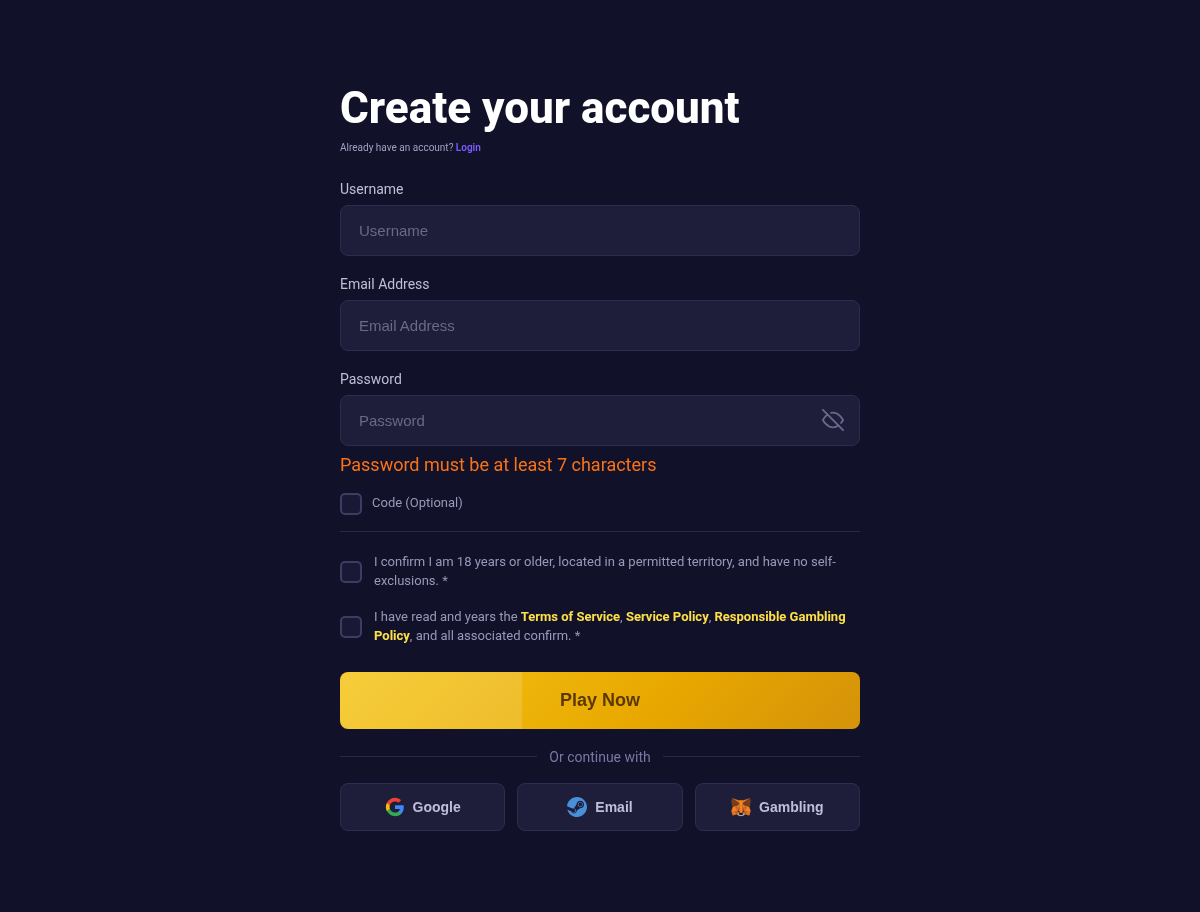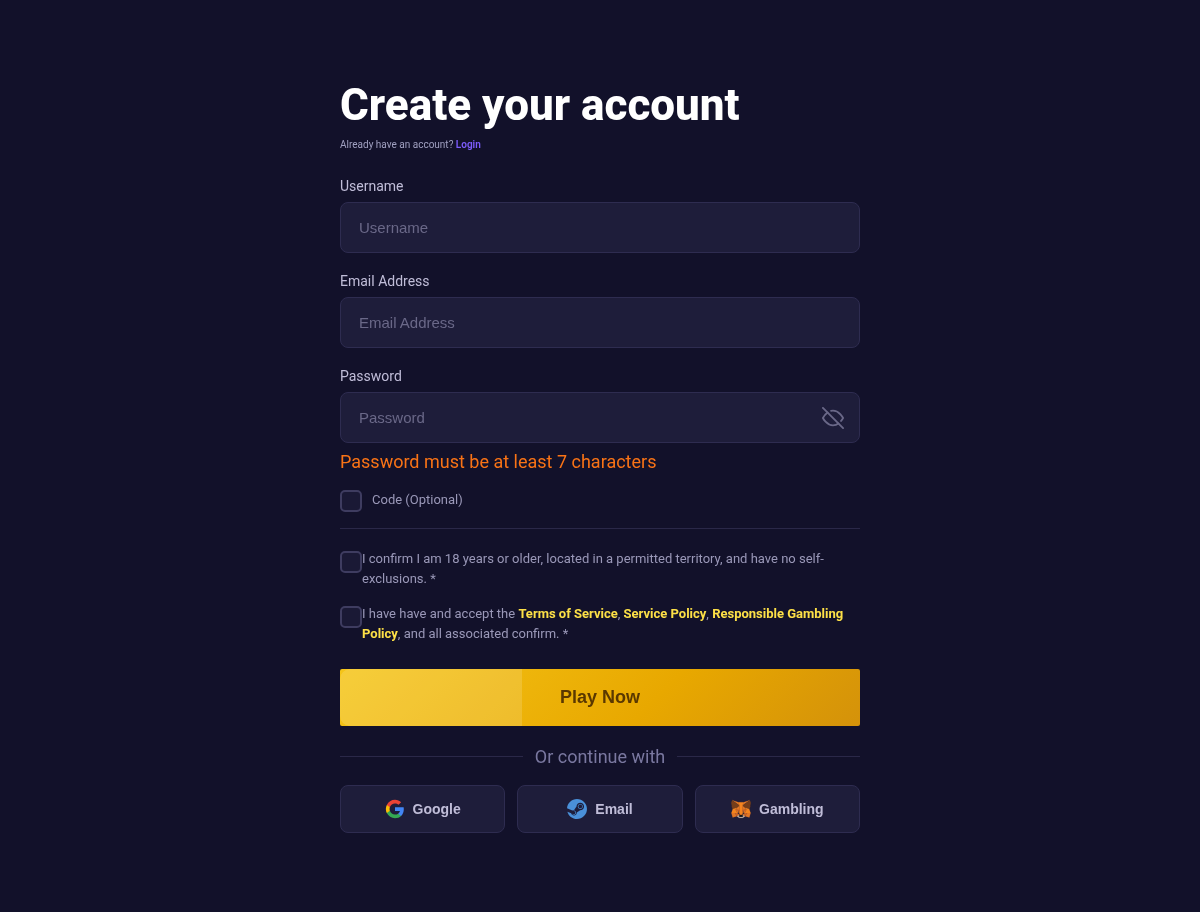--- a/index.html
+++ b/index.html
@@ -99,21 +99,22 @@
     }
 
     .divider {
       height: 1px;
       background: #2a2848;
       margin: 16px 0 20px 0;
     }
 
     .checkbox-row {
       display: flex;
-      align-items: flex-start;
+      align-items: center;
+      gap: 12px;
       margin-bottom: 16px;
     }
 
     .checkbox-box {
       width: 22px;
       height: 22px;
       min-width: 22px;
       border: 2px solid #3e3c60;
       border-radius: 5px;
       background: #1a1935;
@@ -130,21 +131,21 @@
     .checkbox-text a {
       color: #fde047;
       font-weight: 700;
       text-decoration: none;
       cursor: pointer;
     }
 
     .play-btn {
       width: 100%;
       padding: 18px;
-      border-radius: 2px;
+      border-radius: 8px;
       border: none;
       background: linear-gradient(135deg, #f5c518 0%, #e8a800 60%, #d4920a 100%);
       font-size: 18px;
       font-weight: 800;
       color: #5a3800;
       cursor: pointer;
       margin-top: 10px;
       margin-bottom: 20px;
       position: relative;
       overflow: hidden;
@@ -168,21 +169,21 @@
       margin-bottom: 18px;
     }
 
     .or-divider-line {
       flex: 1;
       height: 1px;
       background: #2a2848;
     }
 
     .or-divider-text {
-      font-size: 18px;
+      font-size: 14px;
       color: #7a78a0;
       white-space: nowrap;
     }
 
     .social-buttons {
       display: flex;
       gap: 12px;
     }
 
     .social-btn {
@@ -270,21 +271,21 @@
   
   <div class="checkbox-row">
     <div class="checkbox-box"></div>
     <span class="checkbox-text">I confirm I am 18 years or older, located in a permitted territory, and have no self-exclusions. *</span>
   </div>
 
   
   <div class="checkbox-row">
     <div class="checkbox-box"></div>
     <span class="checkbox-text">
-      <span>I have have and accept the </span><a>Terms of Service</a><span>, </span><a>Service Policy</a><span>, </span><a>Responsible Gambling Policy</a><span>, and all associated confirm. *</span>
+      <span>I have read and years the </span><a>Terms of Service</a><span>, </span><a>Service Policy</a><span>, </span><a>Responsible Gambling Policy</a><span>, and all associated confirm. *</span>
     </span>
   </div>
 
   
   <button class="play-btn">Play Now</button>
 
   
   <div class="or-divider">
     <div class="or-divider-line"></div>
     <span class="or-divider-text">Or continue with</span>

